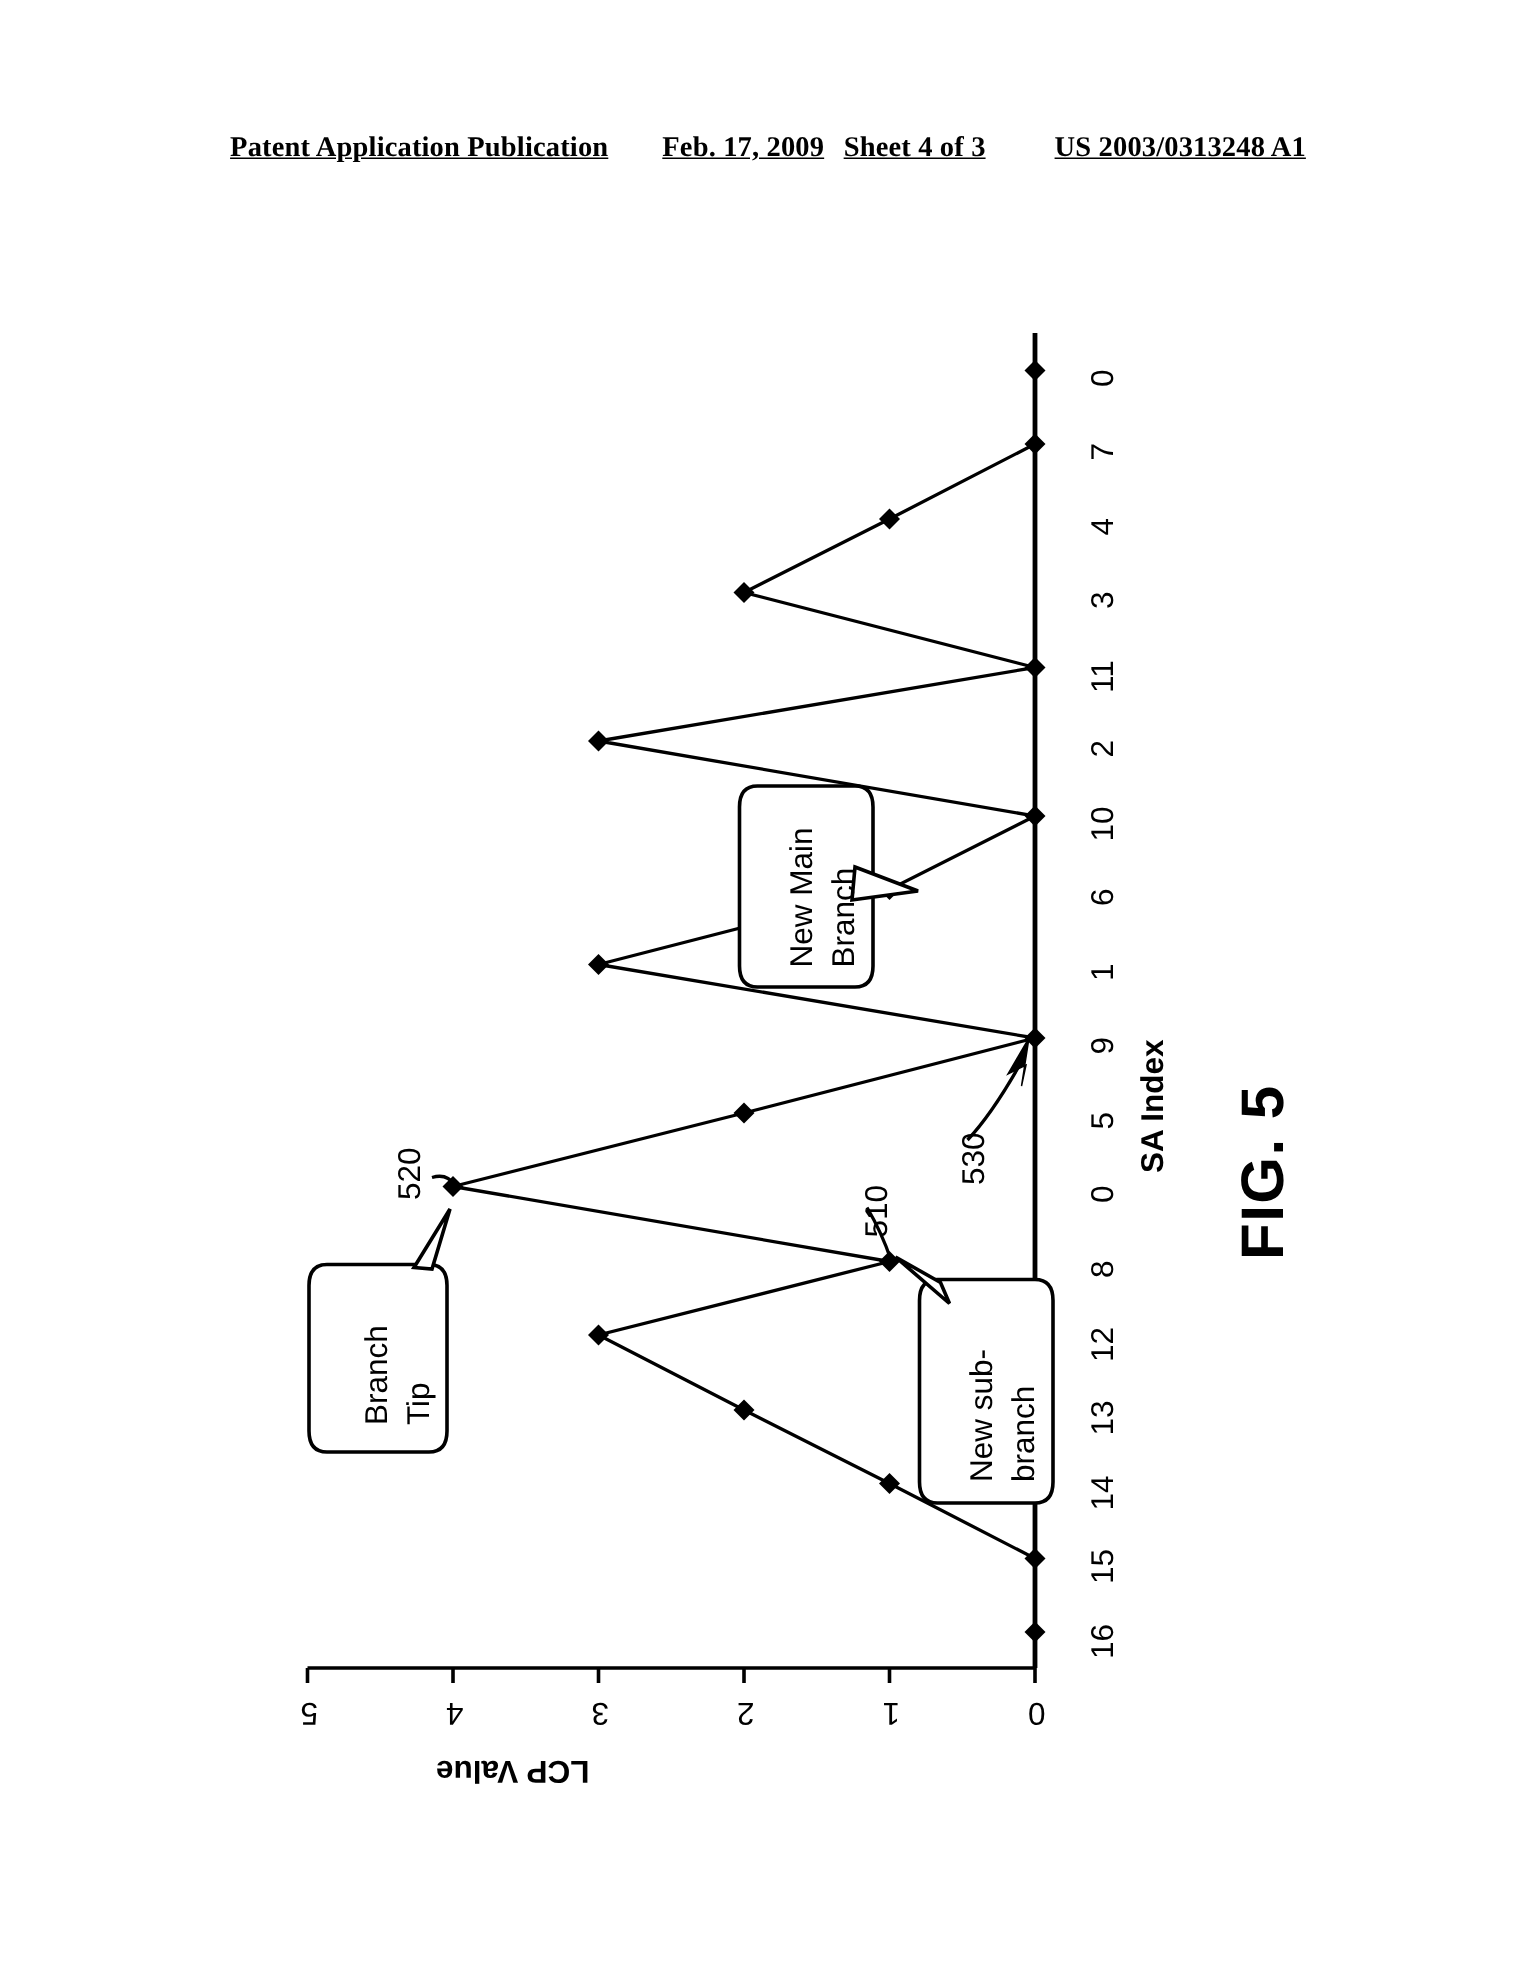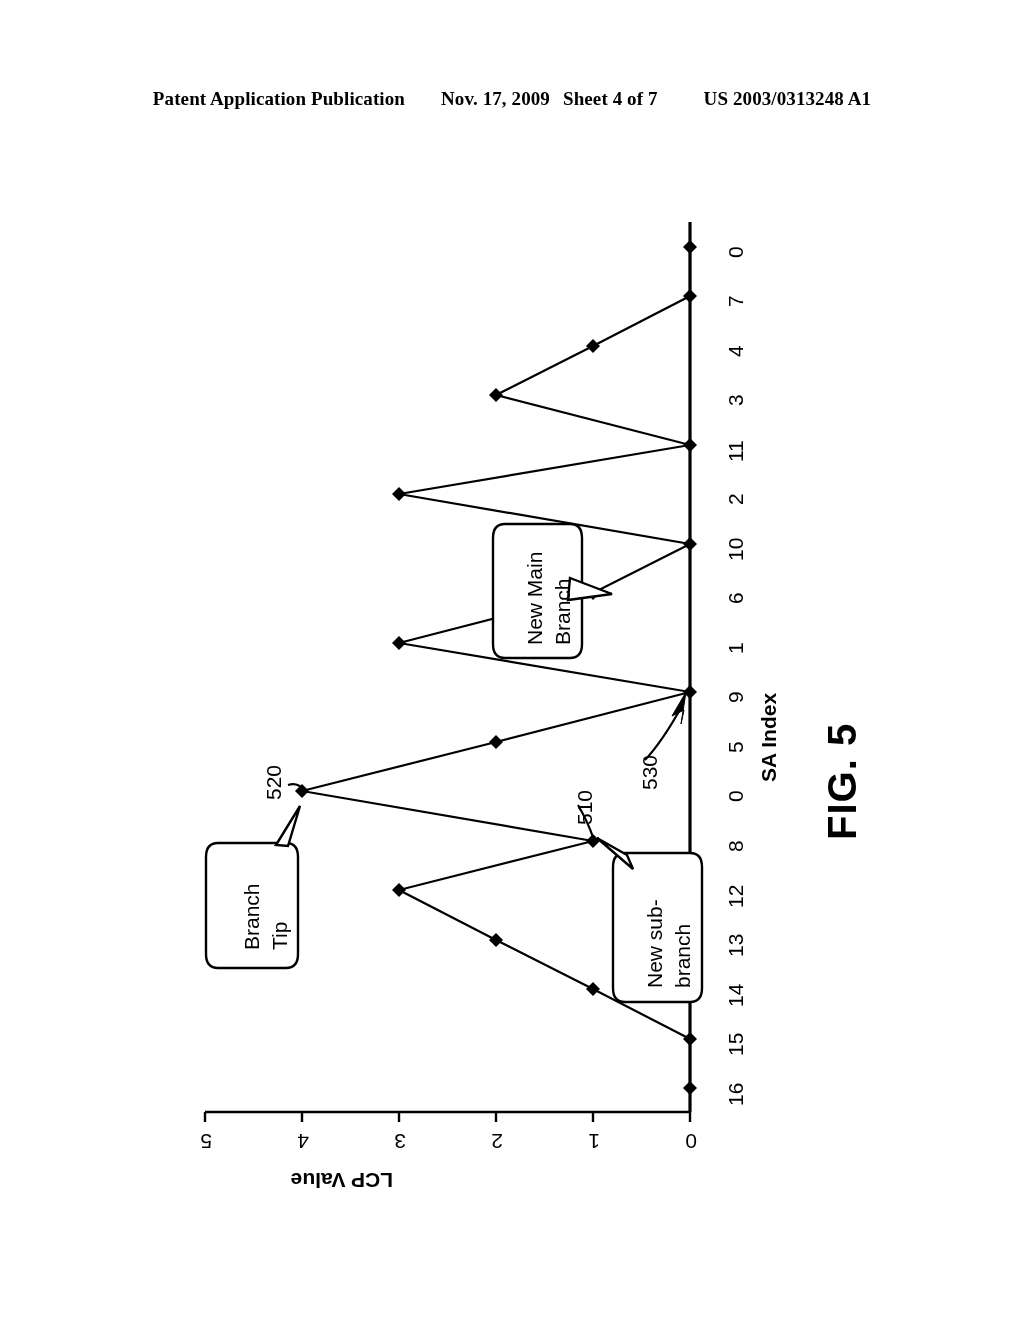--- a/index.html
+++ b/index.html
@@ -17,21 +17,21 @@
     top:88px;left:0;width:1024px;
     display:flex;
     justify-content:center;
     align-items:baseline;
     font-family:"Liberation Serif", serif;
     font-weight:bold;
     font-size:19px;
     letter-spacing:.1px;
     white-space:nowrap;
   }
-  #patent-header .hdr-seg{display:inline-block;}
+  #patent-header .hdr-seg{display:inline-block;text-decoration:underline;}
   .gap-a{width:36px;display:inline-block;}
   .gap-b{width:13px;display:inline-block;}
   .gap-c{width:46px;display:inline-block;}
 
   
   #figure{
     position:absolute;
     top:0;left:0;width:1024px;height:1320px;
   }
   #figure svg{display:block;}
@@ -74,23 +74,23 @@
     white-space:nowrap;
     text-align:center;
   }
 </style>
 </head>
 <body>
 
 <div id="patent-header">
   <span class="hdr-seg">Patent Application Publication</span>
   <span class="gap-a"></span>
-  <span class="hdr-seg">Nov. 17, 2009</span>
+  <span class="hdr-seg">Feb. 17, 2009</span>
   <span class="gap-b"></span>
-  <span class="hdr-seg">Sheet 4 of 7</span>
+  <span class="hdr-seg">Sheet 4 of 3</span>
   <span class="gap-c"></span>
   <span class="hdr-seg">US 2003/0313248 A1</span>
 </div>
 
 <div id="figure">
 
   <svg width="1024" height="1320" viewBox="0 0 1024 1320">
 
     <line x1="690" y1="222" x2="690" y2="1112" stroke="#000" stroke-width="3.2"></line>
 

